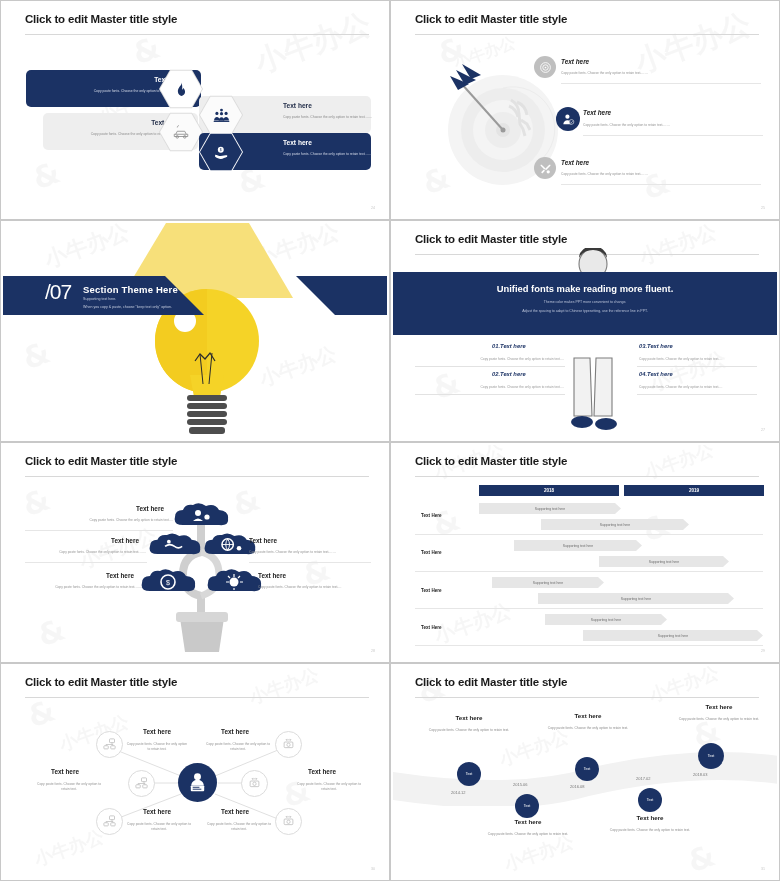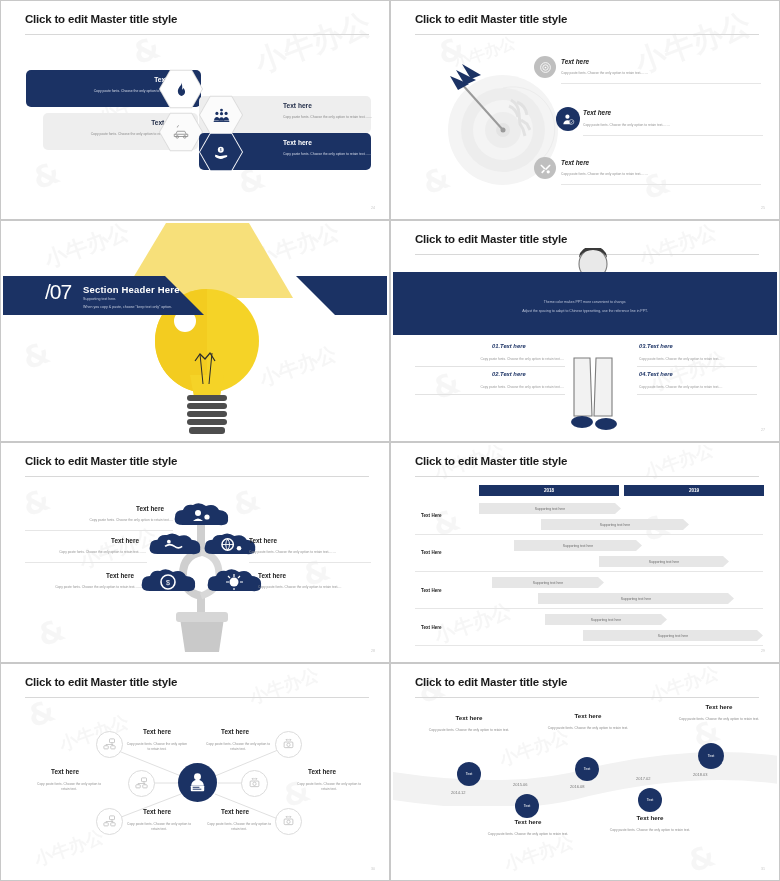--- a/index.html
+++ b/index.html
@@ -245,21 +245,21 @@
         <rect x="184" y="172" width="40" height="6" rx="3"></rect>
             <rect x="184" y="180" width="40" height="6" rx="3"></rect>
         <rect x="184" y="188" width="40" height="6" rx="3"></rect>
             <rect x="184" y="196" width="40" height="6" rx="3"></rect>
         <rect x="186" y="204" width="36" height="7" rx="3"></rect>
       </g>
     </svg>
     <div class="navyband" style="top:53px;height:39px;clip-path:polygon(0 0, 162px 0, 201px 100%, 0 100%);"></div>
     <div class="navyband" style="top:53px;height:39px;clip-path:polygon(293px 0, 386px 0, 386px 100%, 332px 100%);"></div>
     <div class="sechdr secnum" style="left:42px;top:57px;">/07</div>
-    <div class="sechdr sectitle" style="left:80px;top:61px;">Section Header Here</div>
+    <div class="sechdr sectitle" style="left:80px;top:61px;">Section Theme Here</div>
     <div class="sechdr secsub" style="left:80px;top:74px;">Supporting text here.</div>
     <div class="sechdr secsub" style="left:80px;top:82px;">When you copy &amp; paste, choose "keep text only" option.</div>
    </div>
   </div>
 
   <div class="slide">
    <div class="inner">
     <div class="wm">
       <span style="left:245px;top:8px;font-size:20px;">小牛办公</span>
       <span style="left:25px;top:55px;">&amp;</span>
@@ -279,20 +279,21 @@
       <path d="M68 42 l8 22 h-8z" fill="#f2f2f2" stroke="#7d7d7d" stroke-width="1"></path>
       <rect x="8" y="60" width="12" height="8" rx="2" fill="#e6e6e6" stroke="#7d7d7d" stroke-width="1"></rect>
       <rect x="70" y="60" width="12" height="8" rx="2" fill="#e6e6e6" stroke="#7d7d7d" stroke-width="1"></rect>
       <path d="M26 110 h16 l2 58 h-18z" fill="#f2f2f2" stroke="#7d7d7d" stroke-width="1.1"></path>
       <path d="M48 110 h16 l0 58 h-18z" fill="#f2f2f2" stroke="#7d7d7d" stroke-width="1.1"></path>
       <ellipse cx="34" cy="174" rx="11" ry="6" fill="#1b3264"></ellipse>
       <ellipse cx="58" cy="176" rx="11" ry="6" fill="#1b3264"></ellipse>
     </svg>
 
     <div class="bband" style="top:49px;height:63px;"></div>
+    <div class="bigt" style="top:60px;">Unified fonts make reading more fluent.</div>
     <div class="subt" style="top:76px;">Theme color makes PPT more convenient to change.</div>
     <div class="subt" style="top:85px;">Adjust the spacing to adapt to Chinese typesetting, use the reference line in PPT.</div>
 
     <div class="n4" style="left:99px;top:120px;">01.Text here</div>
     <div class="n4b" style="left:24px;top:134px;width:147px;text-align:right;">Copy paste fonts. Choose the only option to retain text.…</div>
     <div class="n4l" style="left:22px;top:143px;width:150px;"></div>
     <div class="n4" style="left:99px;top:148px;">02.Text here</div>
     <div class="n4b" style="left:24px;top:162px;width:147px;text-align:right;">Copy paste fonts. Choose the only option to retain text.…</div>
     <div class="n4l" style="left:22px;top:171px;width:150px;"></div>
 

